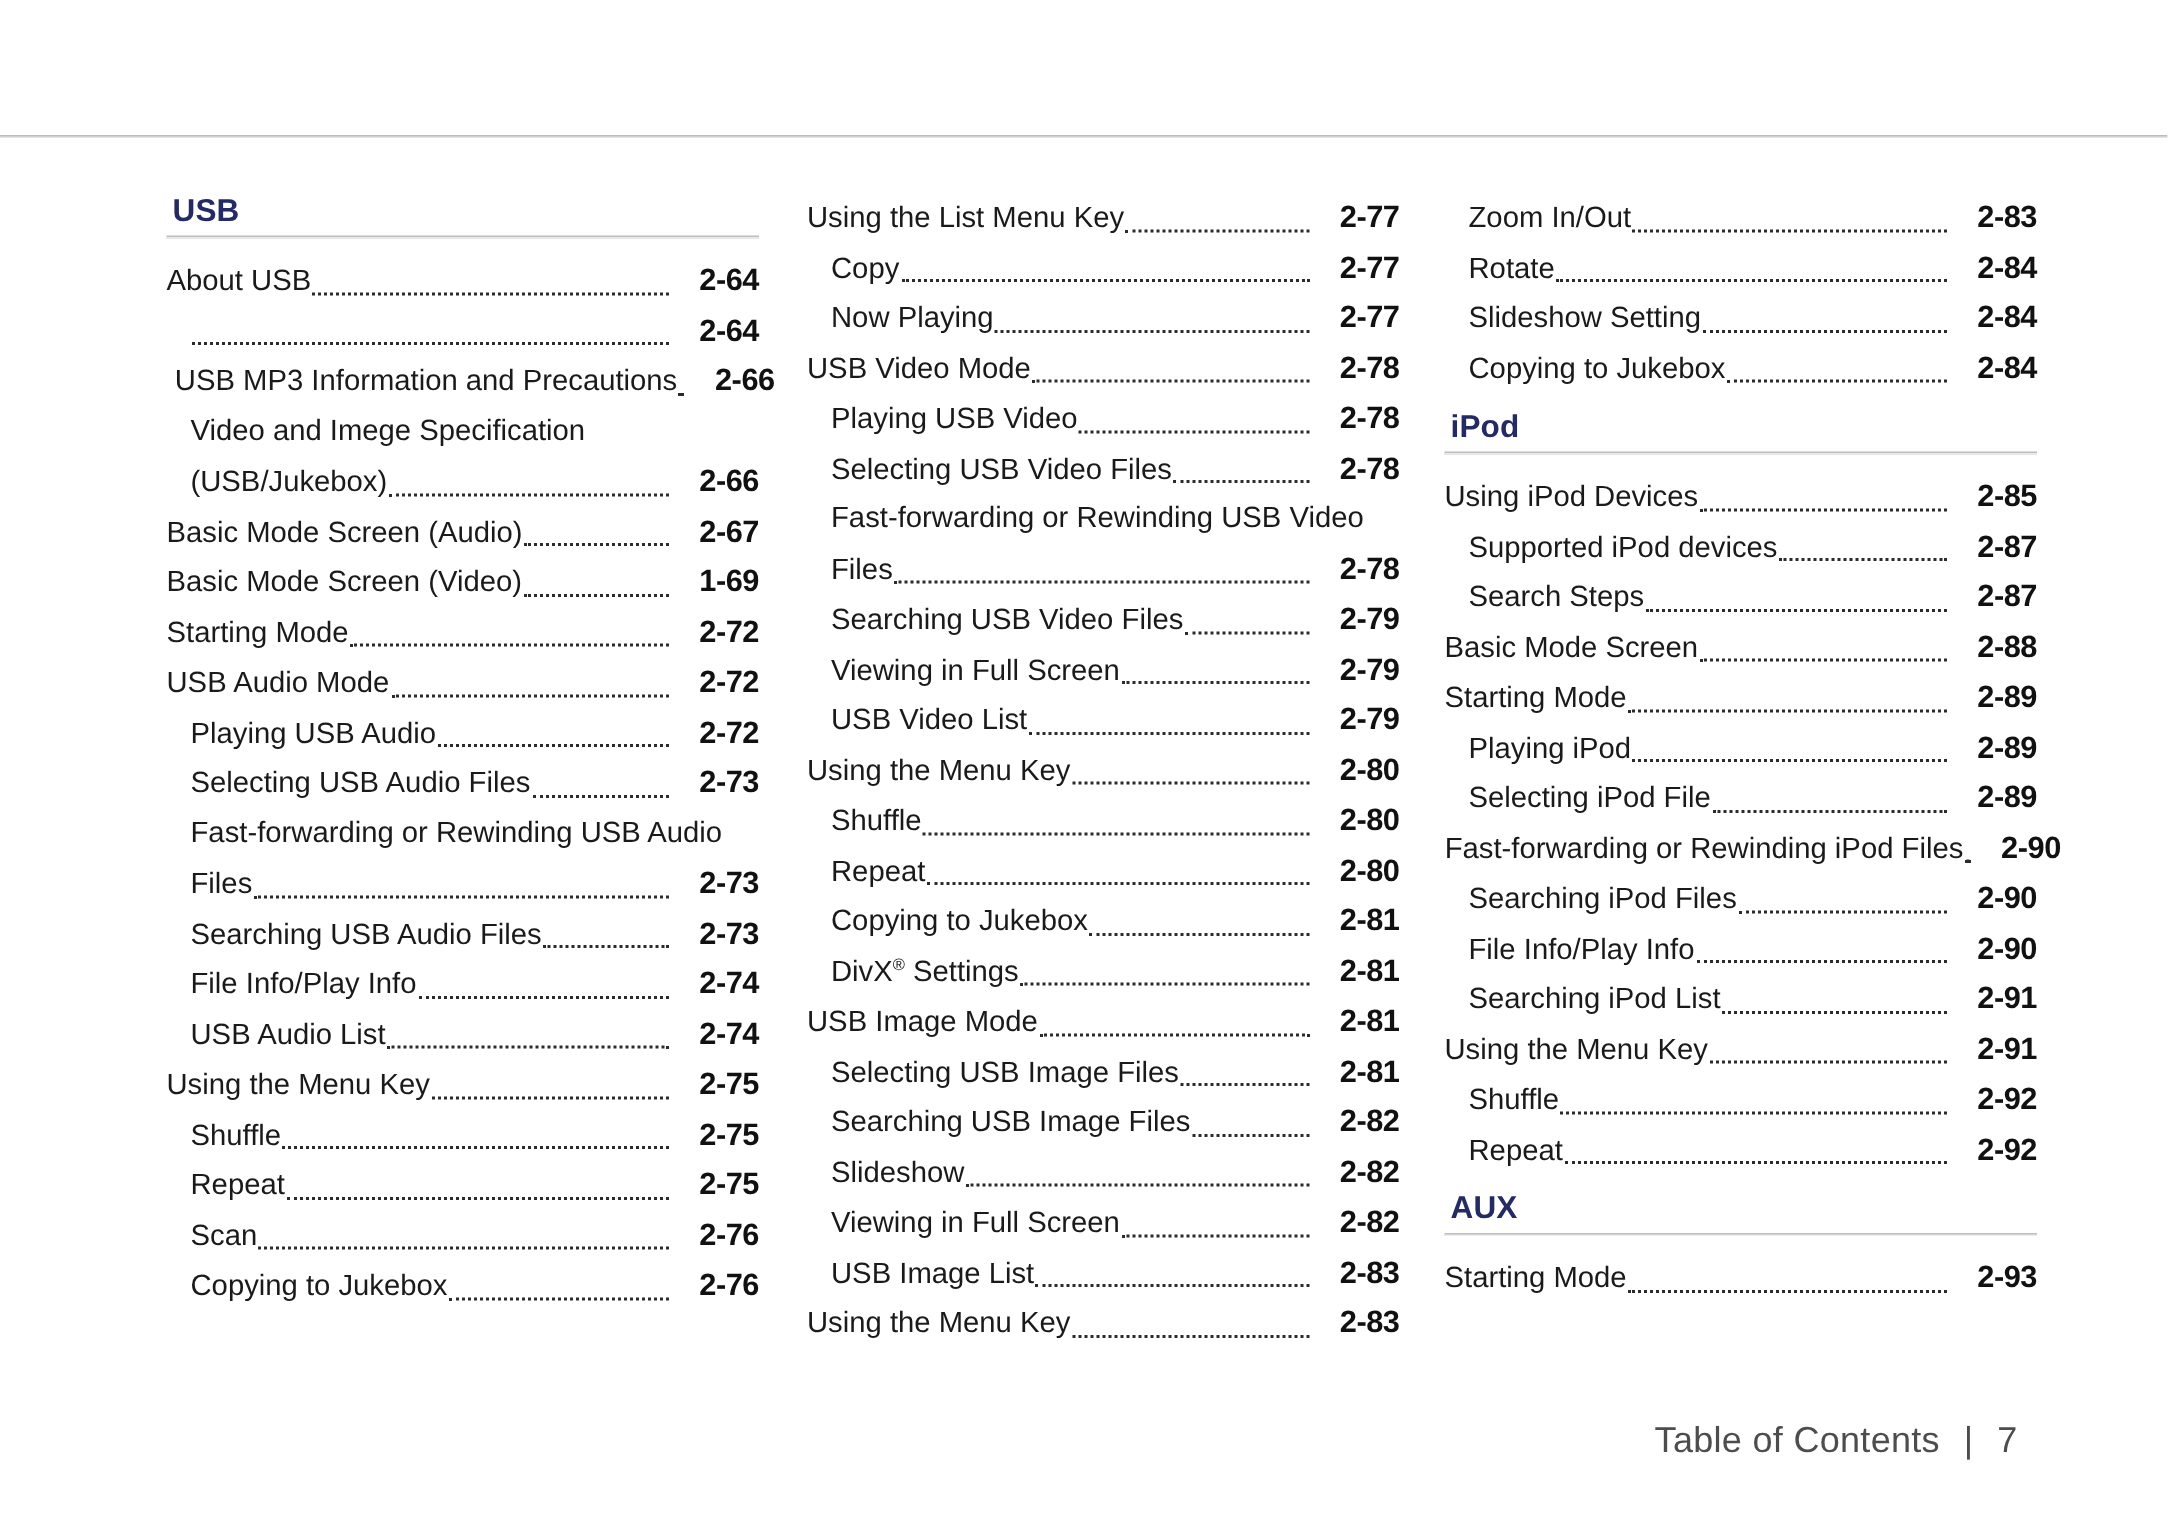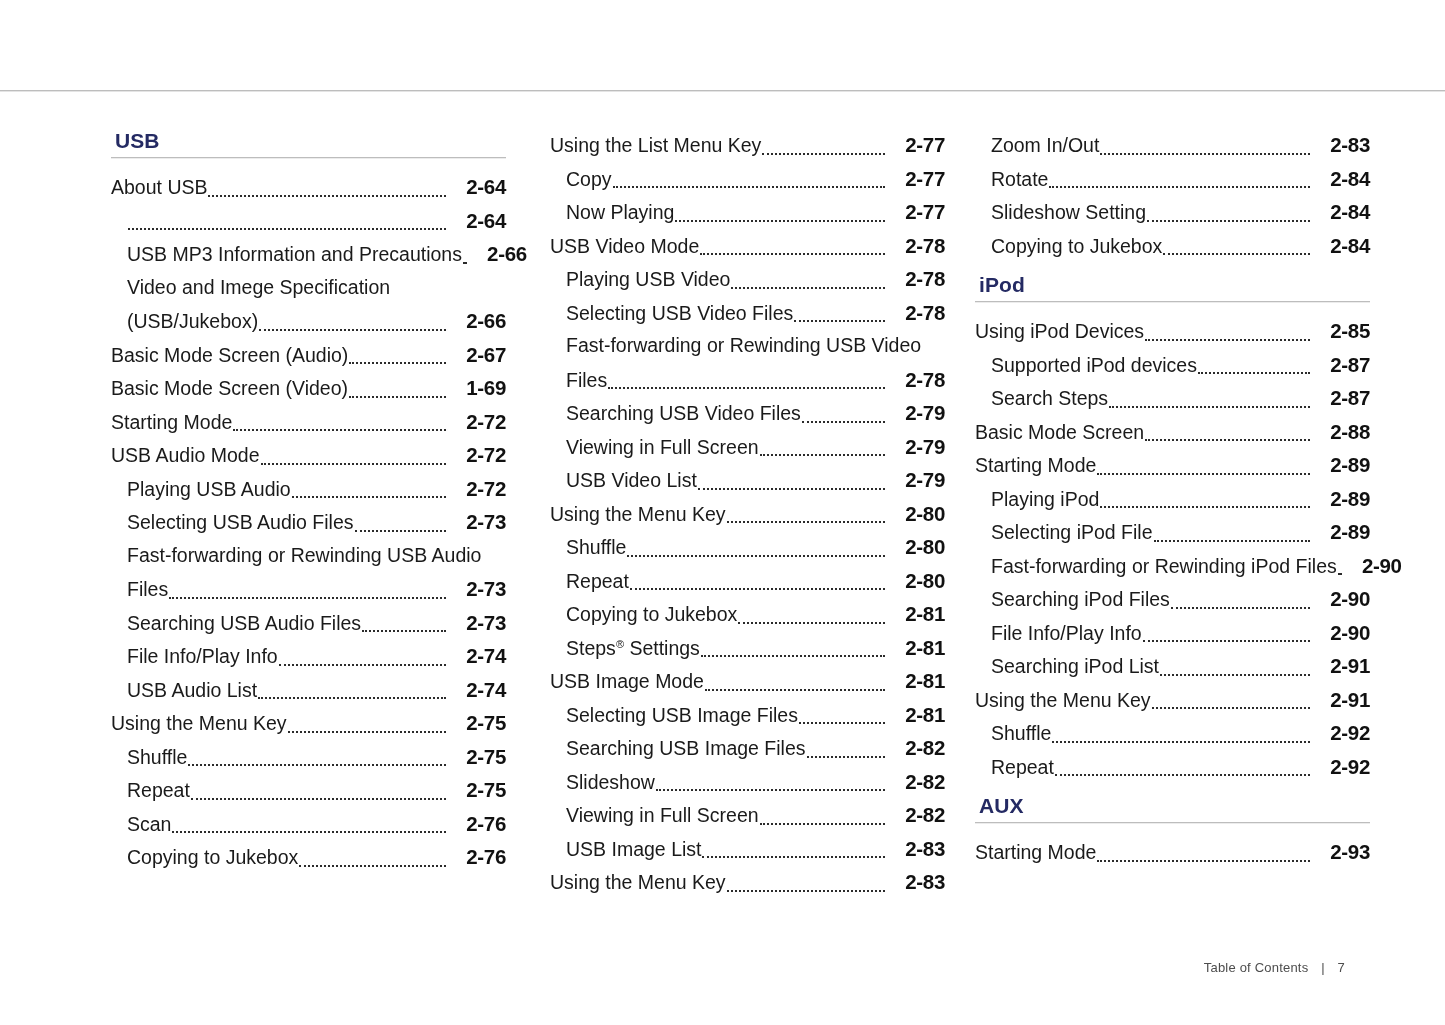--- a/index.html
+++ b/index.html
@@ -29,21 +29,21 @@
     position: absolute;
     left: 16px; top: 128px;
     width: 1445px;
     display: flex;
     align-items: flex-start;
   }
   .col {
     position: relative;
   }
   .col-1 { margin-left: 95px;  width: 395px; }
-  .col-2 { margin-left: 44px;  width: 395px; }
+  .col-2 { margin-left: 32px;  width: 395px; }
   .col-3 { margin-left: 30px;  width: 395px; }
 
   
   .sec-head {
     font-size: 21px;
     font-weight: bold;
     color: #242a63;
     letter-spacing: .1px;
     line-height: 26px;
     padding: 0 0 3px 4px;
@@ -61,21 +61,21 @@
 
   
   .toc-row {
     display: flex;
     align-items: baseline;
     height: 33.5px;
     font-size: 19.5px;
     line-height: 33.5px;
     white-space: nowrap;
   }
-  .toc-row.lvl2 { padding-left: 16px; }
+  .toc-row.lvl2 { padding-left: 16px; justify-content: center; }
 
   .toc-label {
     flex: 0 0 auto;
     color: #1a1a1a;
     font-weight: normal;
   }
   .leader {
     flex: 1 1 auto;
     min-width: 4px;
     margin: 0 2px 0 1px;
@@ -101,21 +101,21 @@
   sup.reg {
     font-size: 11px;
     vertical-align: super;
     line-height: 0;
   }
 
   
   .footer {
     position: absolute;
     right: 100px; bottom: 50px;
-    font-size: 13px;
+    font-size: 24px;
     color: #4d4d4d;
     letter-spacing: .2px;
     white-space: nowrap;
   }
   .footer .sep { margin: 0 9px; }
 </style>
 </head>
 <body>
 
 <div class="top-rule"></div>
@@ -302,21 +302,21 @@
           <span class="toc-label">Repeat</span>
           <span class="leader"></span>
           <span class="toc-page">2-80</span>
         </div>
         <div class="toc-row lvl2">
           <span class="toc-label">Copying to Jukebox</span>
           <span class="leader"></span>
           <span class="toc-page">2-81</span>
         </div>
         <div class="toc-row lvl2">
-          <span class="toc-label"><span>Steps</span><sup class="reg">®</sup><span> Settings</span></span>
+          <span class="toc-label"><span>DivX</span><sup class="reg">®</sup><span> Settings</span></span>
           <span class="leader"></span>
           <span class="toc-page">2-81</span>
         </div>
         <div class="toc-row">
           <span class="toc-label">USB Image Mode</span>
           <span class="leader"></span>
           <span class="toc-page">2-81</span>
         </div>
         <div class="toc-row lvl2">
           <span class="toc-label">Selecting USB Image Files</span>

